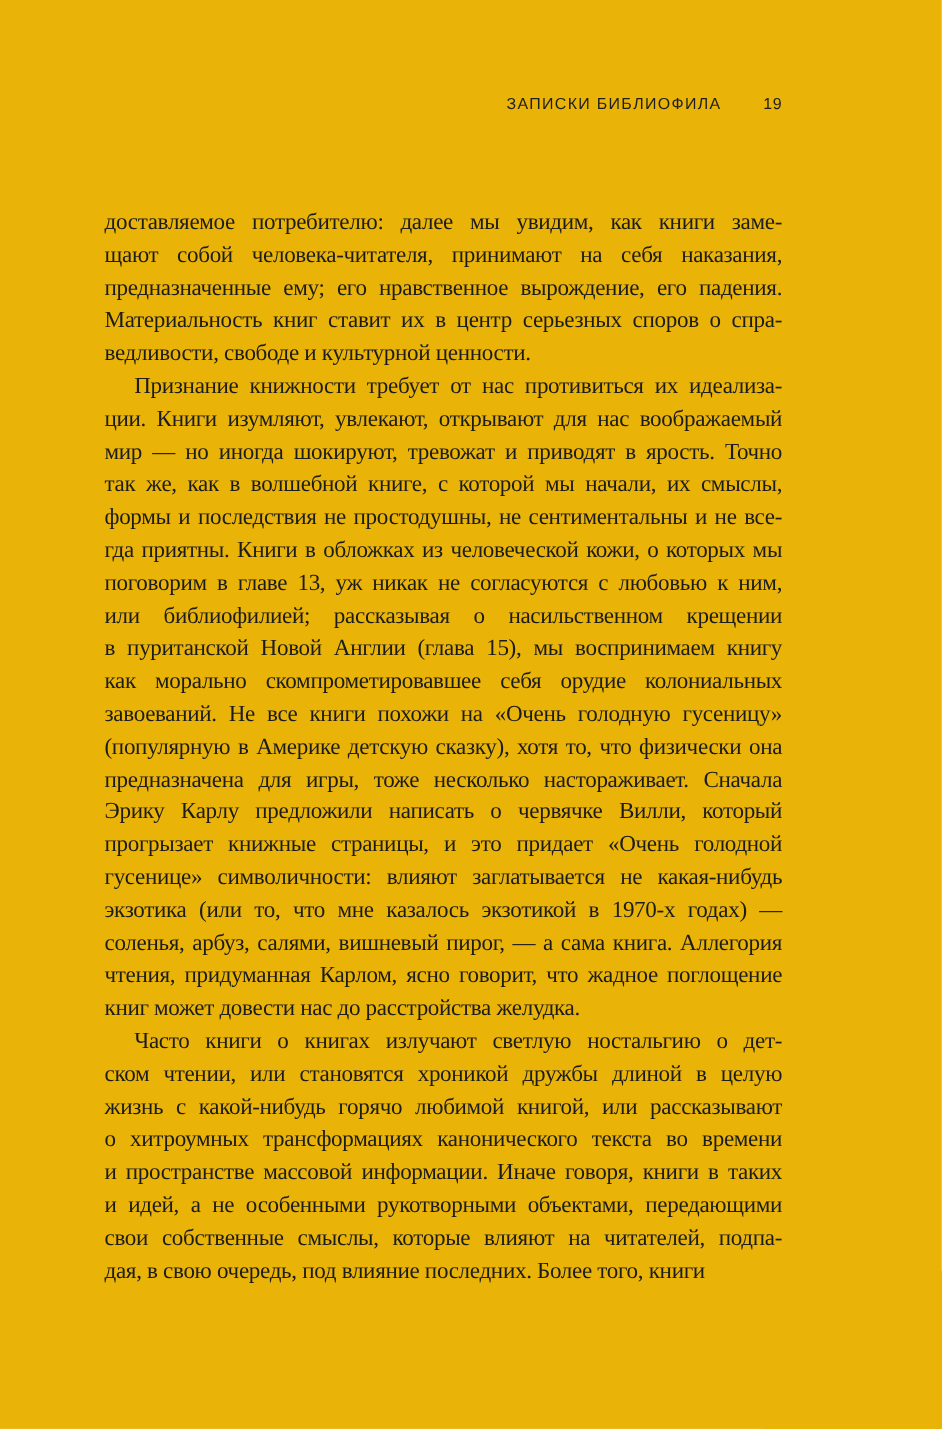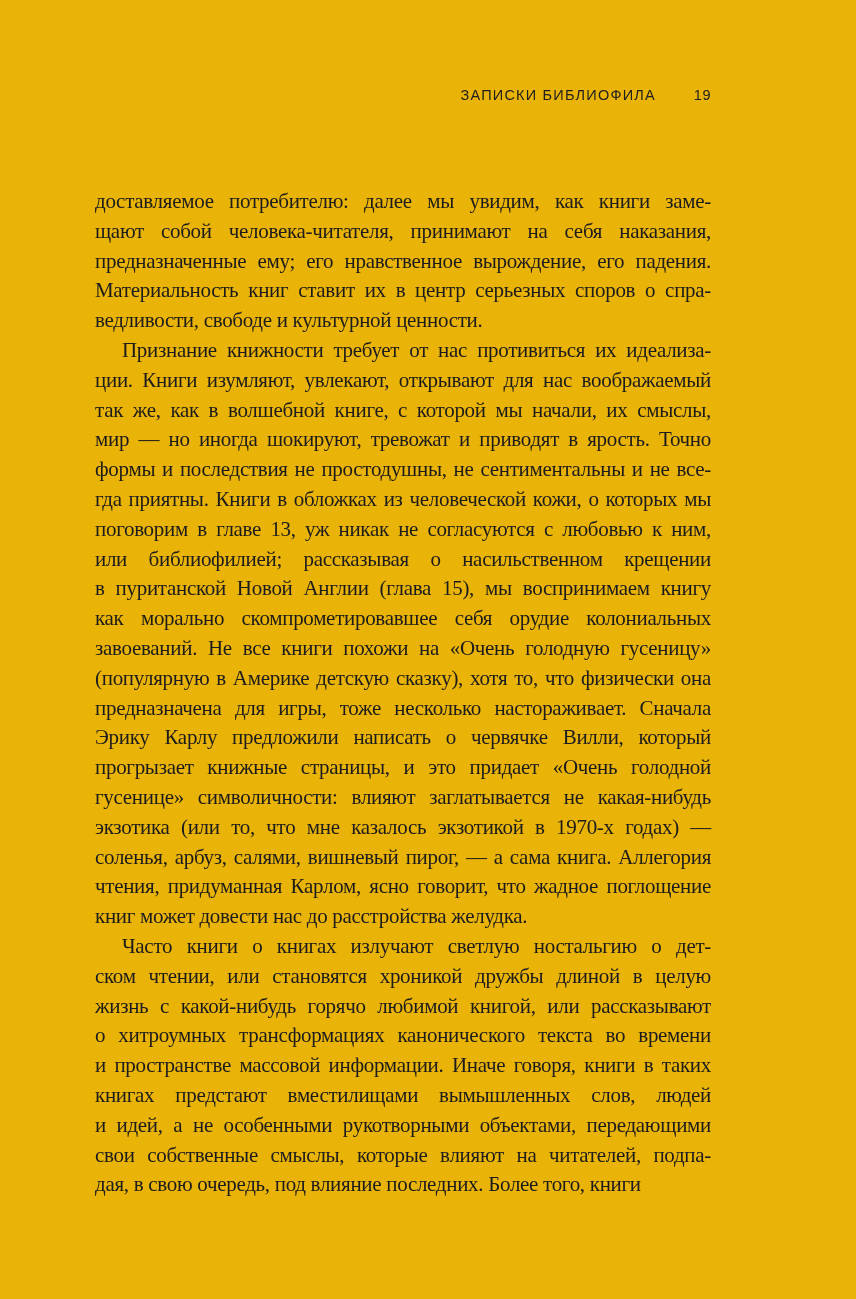--- a/index.html
+++ b/index.html
@@ -79,22 +79,22 @@
   <div class="paragraph">
         <div class="line">доставляемое потребителю: далее мы увидим, как книги заме-</div>
         <div class="line">щают собой человека-читателя, принимают на себя наказания,</div>
         <div class="line">предназначенные ему; его нравственное вырождение, его падения.</div>
         <div class="line">Материальность книг ставит их в центр серьезных споров о спра-</div>
         <div class="line line-last">ведливости, свободе и культурной ценности.</div>
       </div>
       <div class="paragraph">
         <div class="line line-indent">Признание книжности требует от нас противиться их идеализа-</div>
         <div class="line">ции. Книги изумляют, увлекают, открывают для нас воображаемый</div>
+        <div class="line">мир — но иногда шокируют, тревожат и приводят в ярость. Точно</div>
         <div class="line">так же, как в волшебной книге, с которой мы начали, их смыслы,</div>
-        <div class="line">мир — но иногда шокируют, тревожат и приводят в ярость. Точно</div>
         <div class="line">формы и последствия не простодушны, не сентиментальны и не все-</div>
         <div class="line">гда приятны. Книги в обложках из человеческой кожи, о которых мы</div>
         <div class="line">поговорим в главе 13, уж никак не согласуются с любовью к ним,</div>
         <div class="line">или библиофилией; рассказывая о насильственном крещении</div>
         <div class="line">в пуританской Новой Англии (глава 15), мы воспринимаем книгу</div>
         <div class="line">как морально скомпрометировавшее себя орудие колониальных</div>
         <div class="line">завоеваний. Не все книги похожи на «Очень голодную гусеницу»</div>
         <div class="line">(популярную в Америке детскую сказку), хотя то, что физически она</div>
         <div class="line">предназначена для игры, тоже несколько настораживает. Сначала</div>
         <div class="line">Эрику Карлу предложили написать о червячке Вилли, который</div>
@@ -104,20 +104,19 @@
         <div class="line">соленья, арбуз, салями, вишневый пирог, — а сама книга. Аллегория</div>
         <div class="line">чтения, придуманная Карлом, ясно говорит, что жадное поглощение</div>
         <div class="line line-last">книг может довести нас до расстройства желудка.</div>
       </div>
       <div class="paragraph">
         <div class="line line-indent">Часто книги о книгах излучают светлую ностальгию о дет-</div>
         <div class="line">ском чтении, или становятся хроникой дружбы длиной в целую</div>
         <div class="line">жизнь с какой-нибудь горячо любимой книгой, или рассказывают</div>
         <div class="line">о хитроумных трансформациях канонического текста во времени</div>
         <div class="line">и пространстве массовой информации. Иначе говоря, книги в таких</div>
-        <div class="line">книгах предстают вместилищами вымышленных слов, людей</div>
         <div class="line">и идей, а не особенными рукотворными объектами, передающими</div>
         <div class="line">свои собственные смыслы, которые влияют на читателей, подпа-</div>
         <div class="line line-last">дая, в свою очередь, под влияние последних. Более того, книги</div>
       </div>
     </div>
 
 </div>
 
 </body></html>

